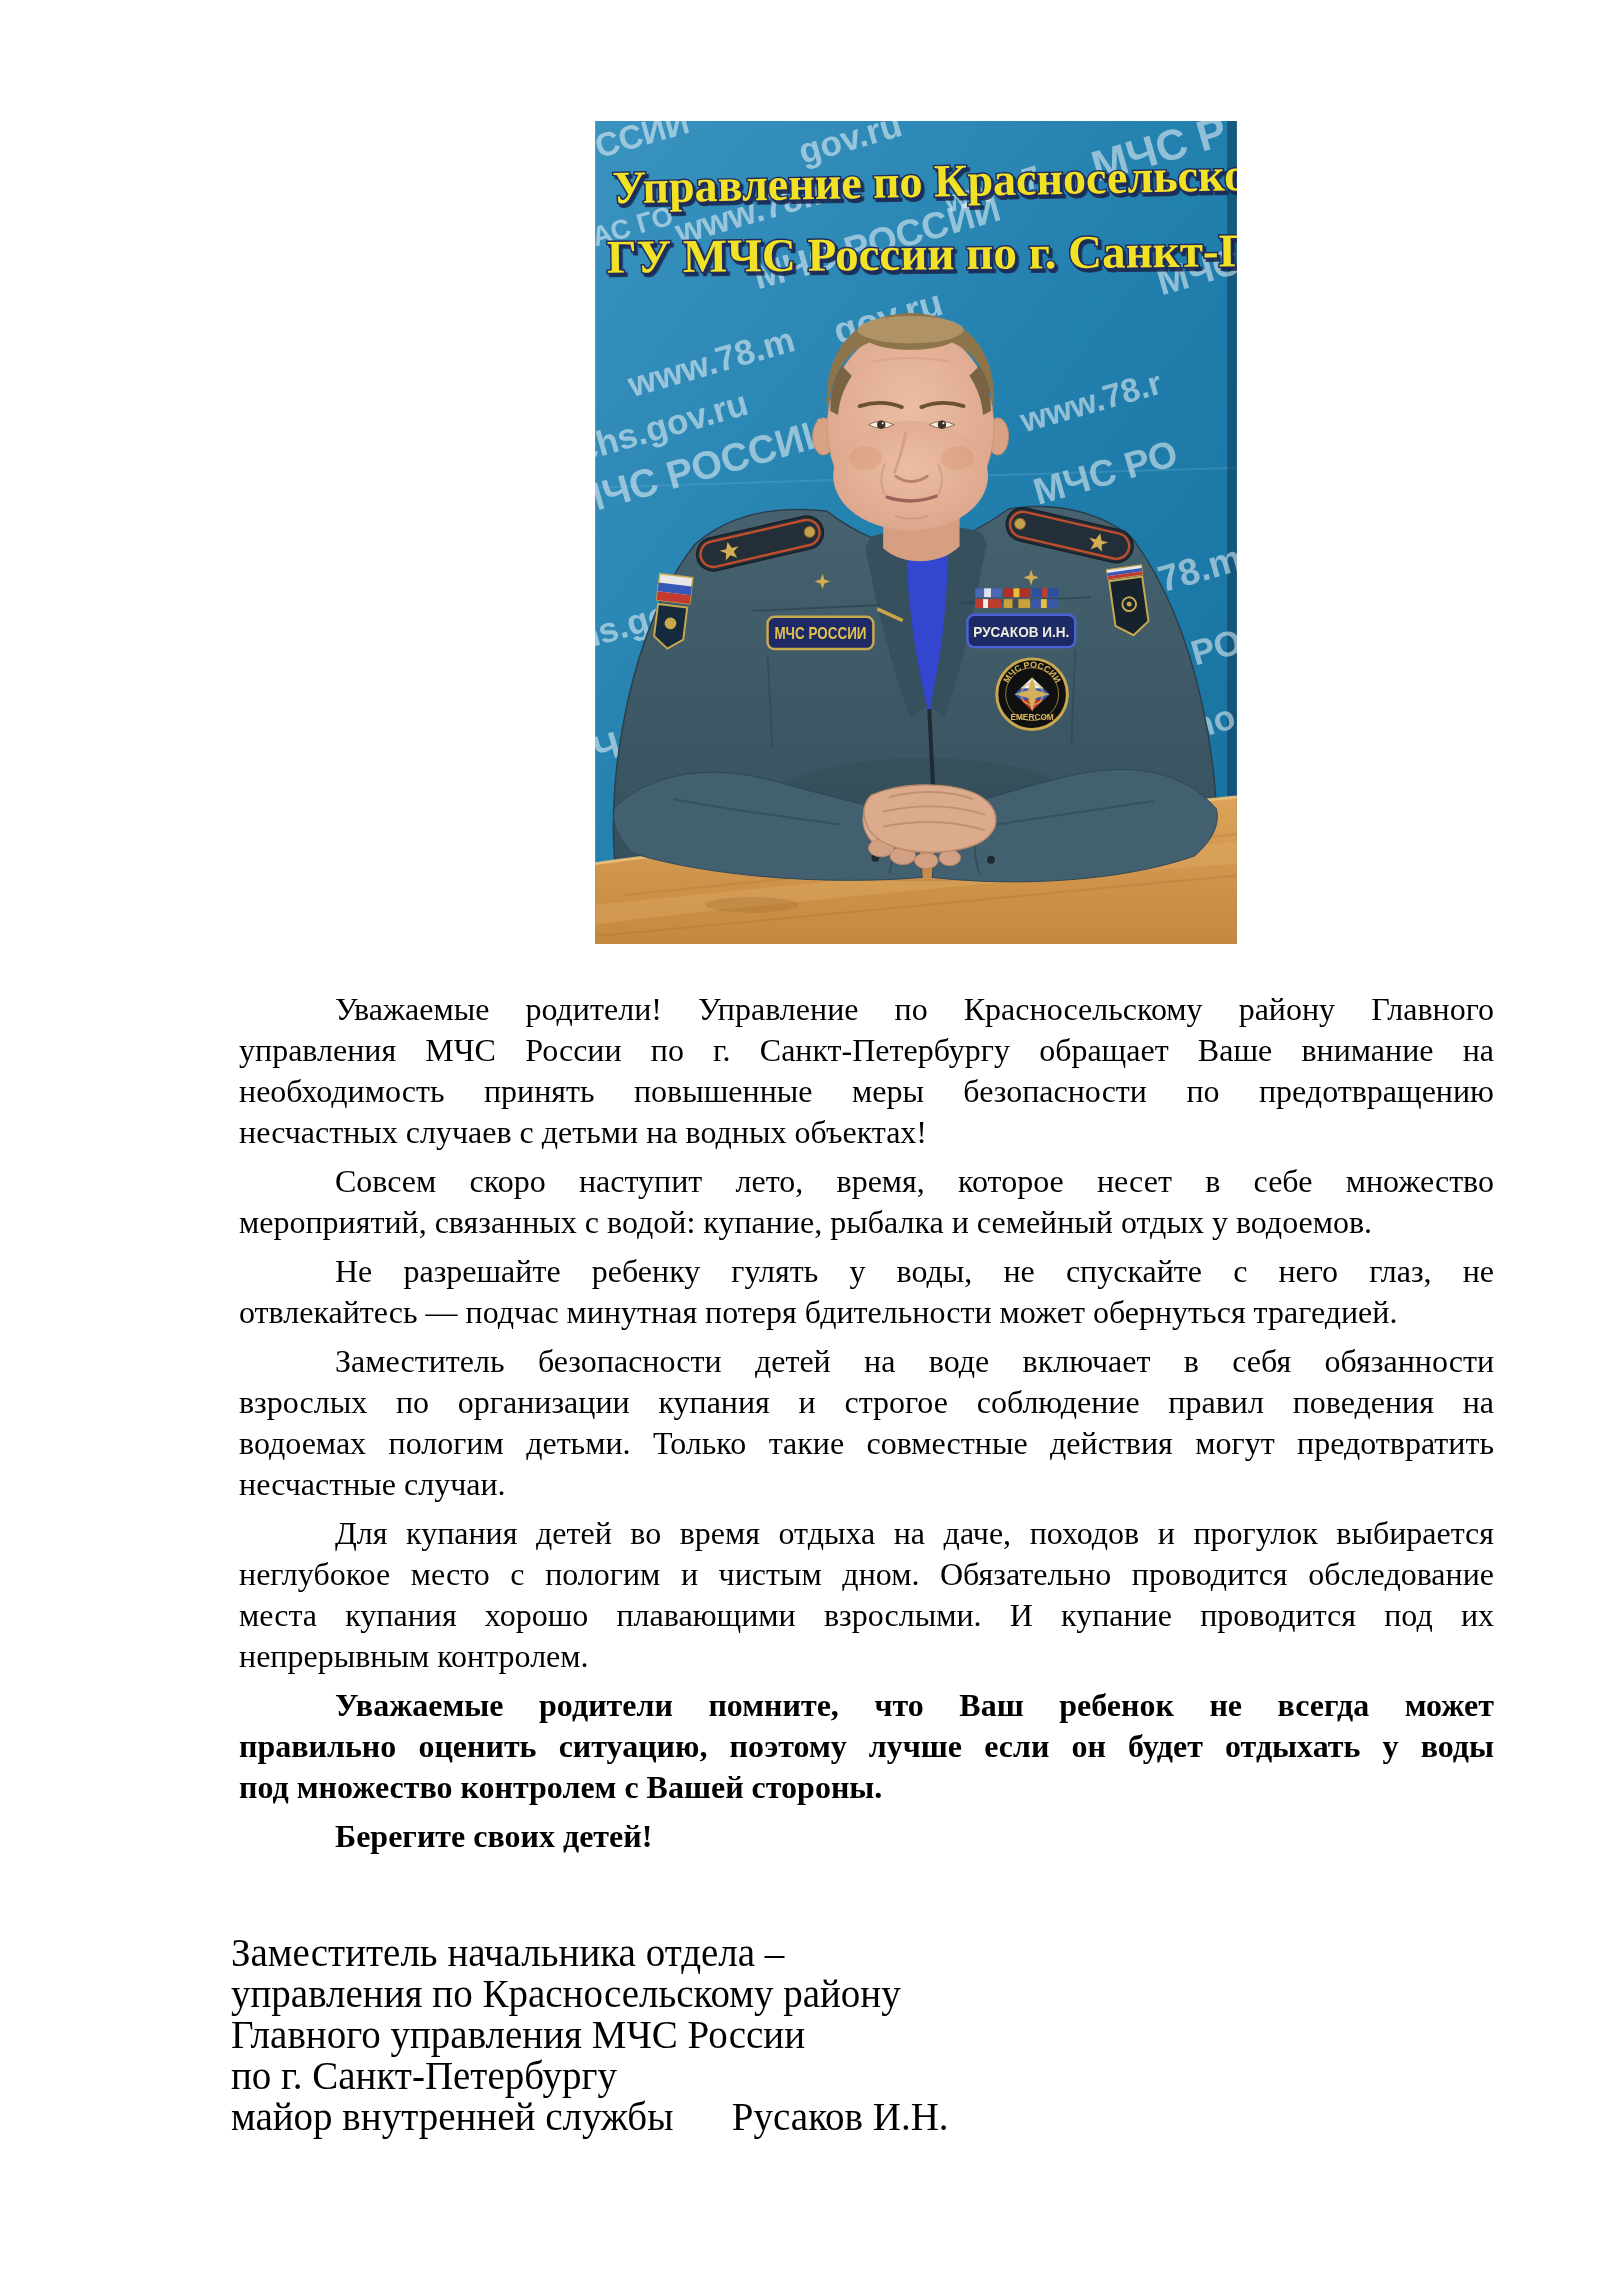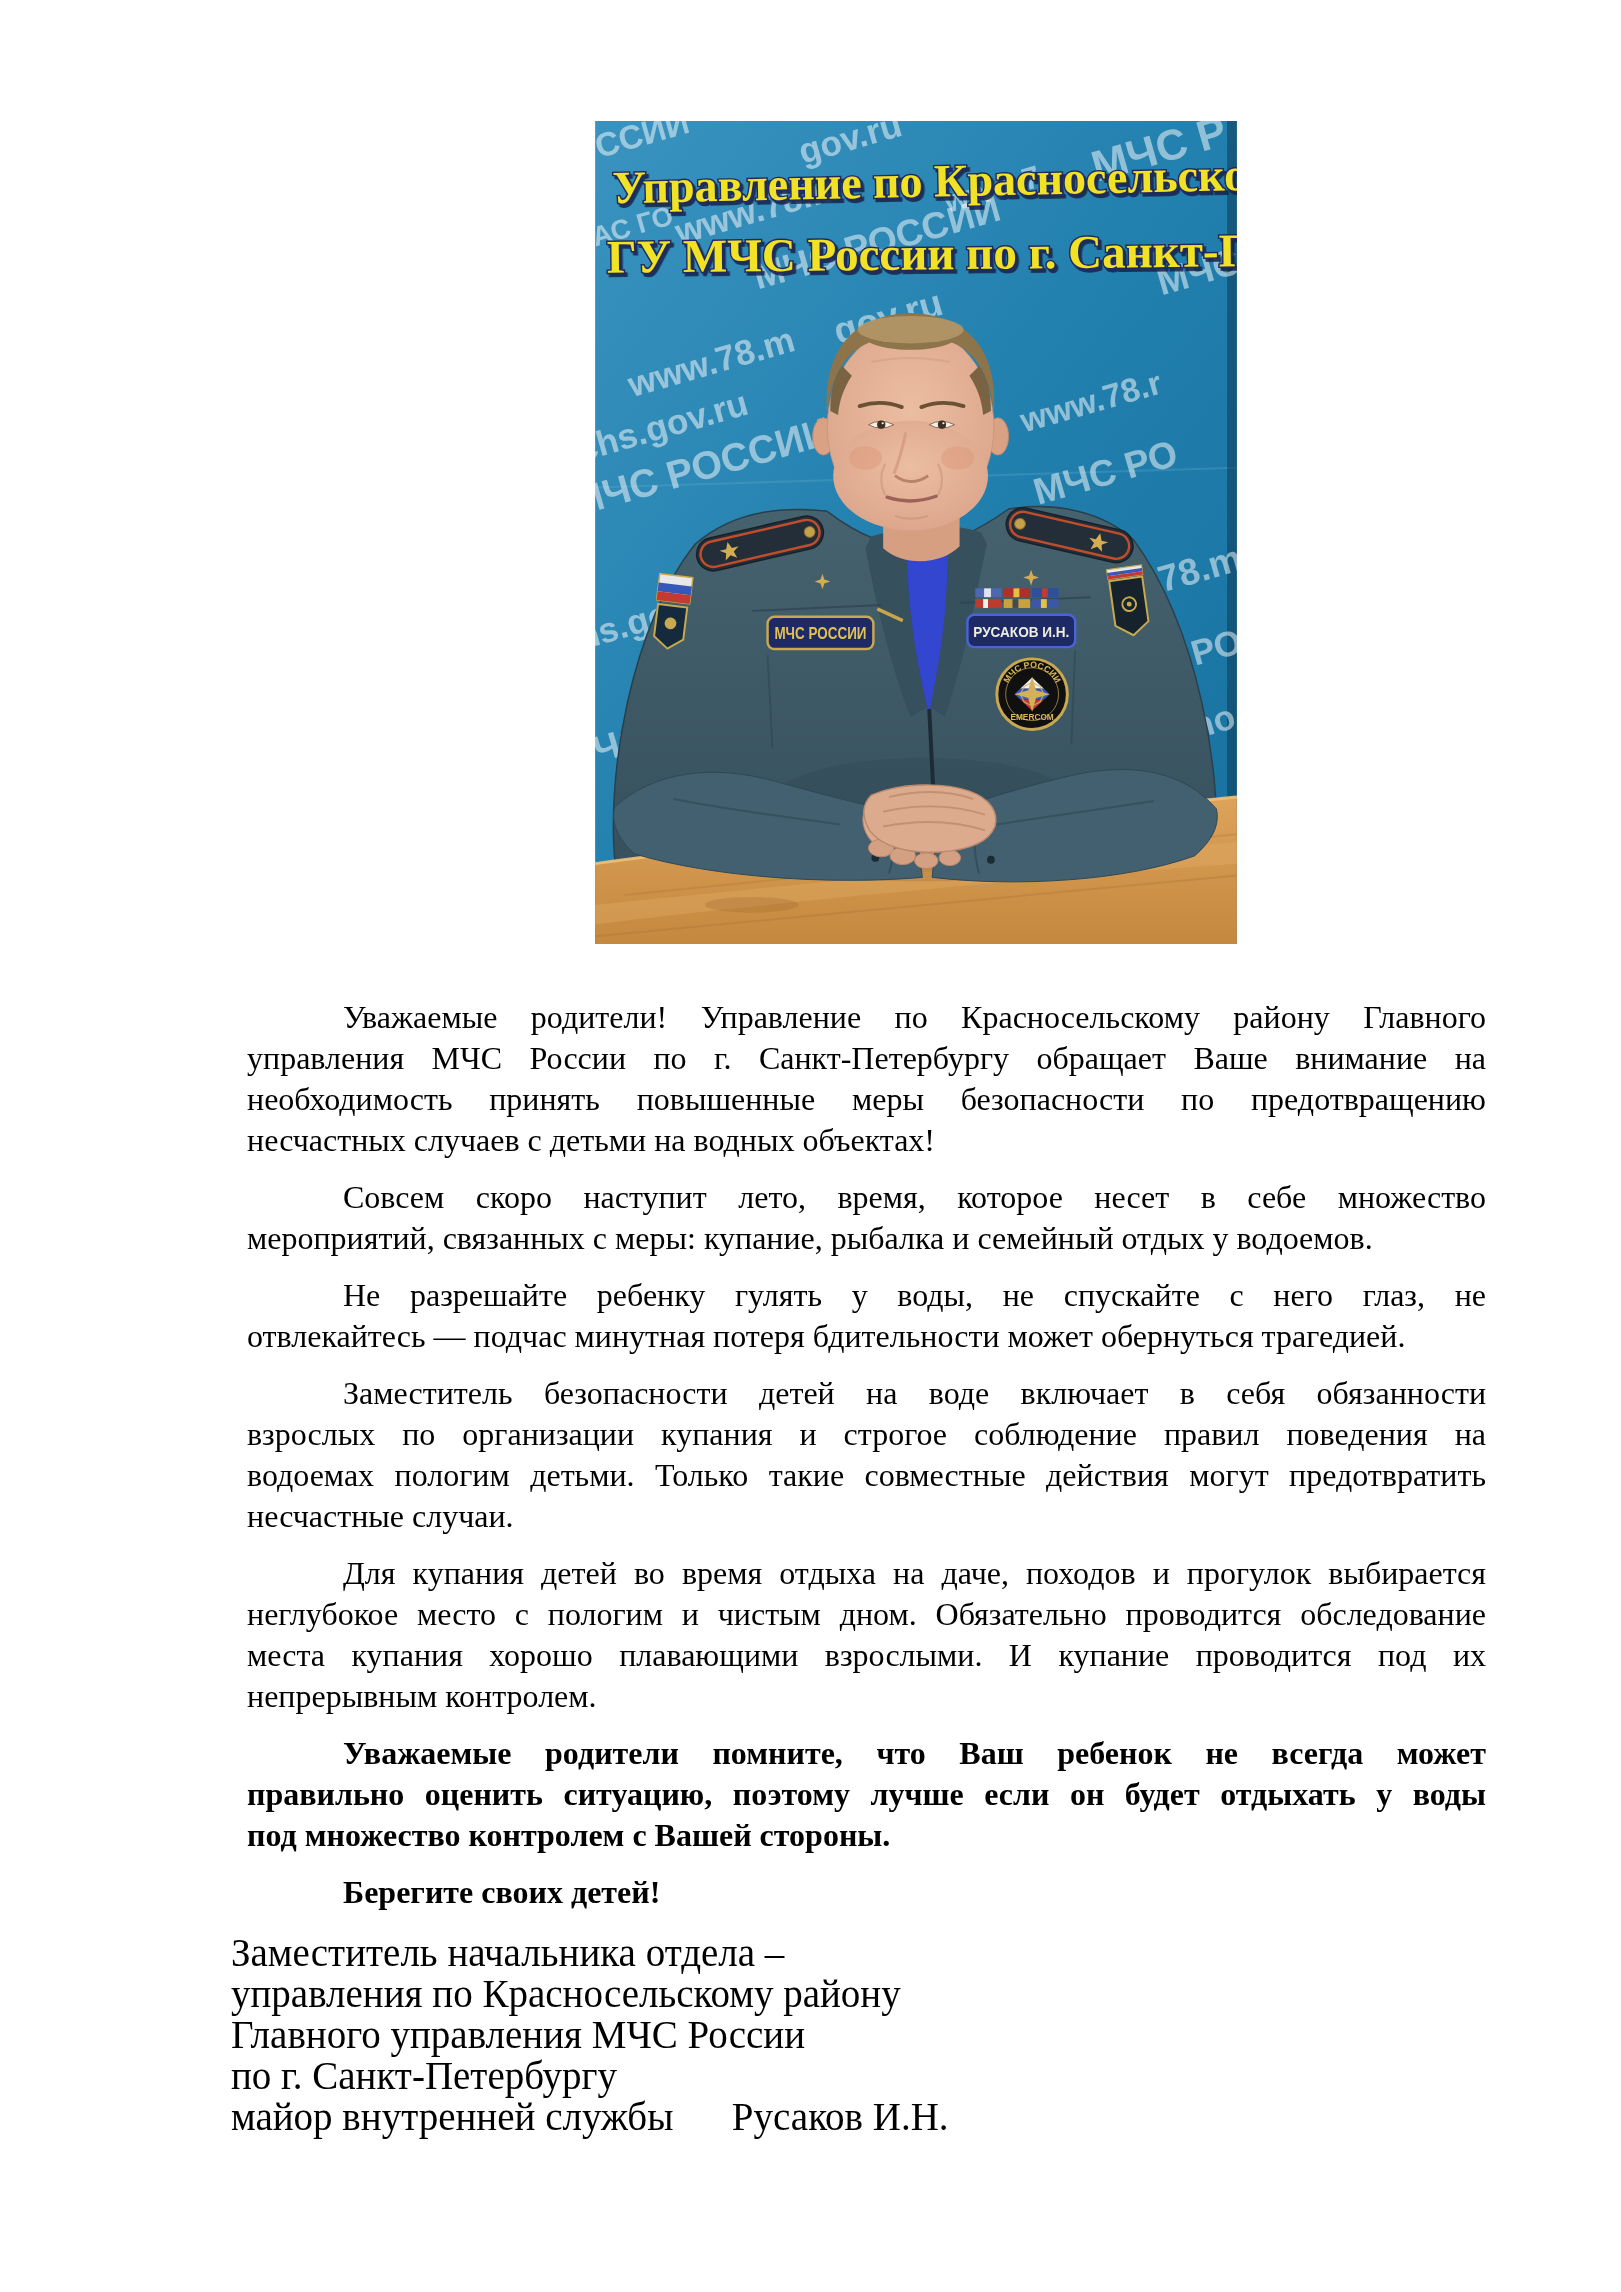--- a/index.html
+++ b/index.html
@@ -3,21 +3,21 @@
 <meta charset="utf-8">
 <style>
   html,body{margin:0;padding:0;background:#ffffff;}
   .page{position:relative;width:1621px;height:2293px;background:#ffffff;overflow:hidden;
         font-family:"Liberation Serif",serif;color:#000;}
   
   .photo{position:absolute;left:595px;top:121px;width:642px;height:823px;overflow:hidden;}
   .photo svg{display:block;}
   
   .bodytext{position:absolute;left:231px;top:981px;width:1271px;font-size:32px;line-height:41px;}
-  .para{margin:16px;}
+  .para{margin:8px;}
   .para.bold{font-weight:bold;}
   .line{text-align:justify;text-align-last:justify;}
   .line.last{text-align-last:left;}
   .line.indent{text-indent:96px;}
   
   .signature{position:absolute;left:231px;top:1932px;font-size:39px;line-height:41px;}
   .sig-line{white-space:pre-wrap;}
   .wm{font-family:"Liberation Sans",sans-serif;font-weight:bold;fill:#ffffff;opacity:.5;}
   .bannerline{font-family:"Liberation Serif",serif;font-weight:bold;fill:#f2e228;
               stroke:#202c5e;stroke-width:3px;paint-order:stroke;}
@@ -249,21 +249,21 @@
 
   <div class="bodytext">
     <p class="para">
       <span class="line indent" style="display:block">Уважаемые родители! Управление по Красносельскому району Главного</span>
       <span class="line" style="display:block">управления МЧС России по г. Санкт-Петербургу обращает Ваше внимание на</span>
       <span class="line" style="display:block">необходимость принять повышенные меры безопасности по предотвращению</span>
       <span class="line last" style="display:block">несчастных случаев с детьми на водных объектах!</span>
     </p>
     <p class="para">
       <span class="line indent" style="display:block">Совсем скоро наступит лето, время, которое несет в себе множество</span>
-      <span class="line last" style="display:block">мероприятий, связанных с меры: купание, рыбалка и семейный отдых у водоемов.</span>
+      <span class="line last" style="display:block">мероприятий, связанных с водой: купание, рыбалка и семейный отдых у водоемов.</span>
     </p>
     <p class="para">
       <span class="line indent" style="display:block">Не разрешайте ребенку гулять у воды, не спускайте с него глаз, не</span>
       <span class="line last" style="display:block">отвлекайтесь — подчас минутная потеря бдительности может обернуться трагедией.</span>
     </p>
     <p class="para">
       <span class="line indent" style="display:block">Заместитель безопасности детей на воде включает в себя обязанности</span>
       <span class="line" style="display:block">взрослых по организации купания и строгое соблюдение правил поведения на</span>
       <span class="line" style="display:block">водоемах пологим детьми. Только такие совместные действия могут предотвратить</span>
       <span class="line last" style="display:block">несчастные случаи.</span>

